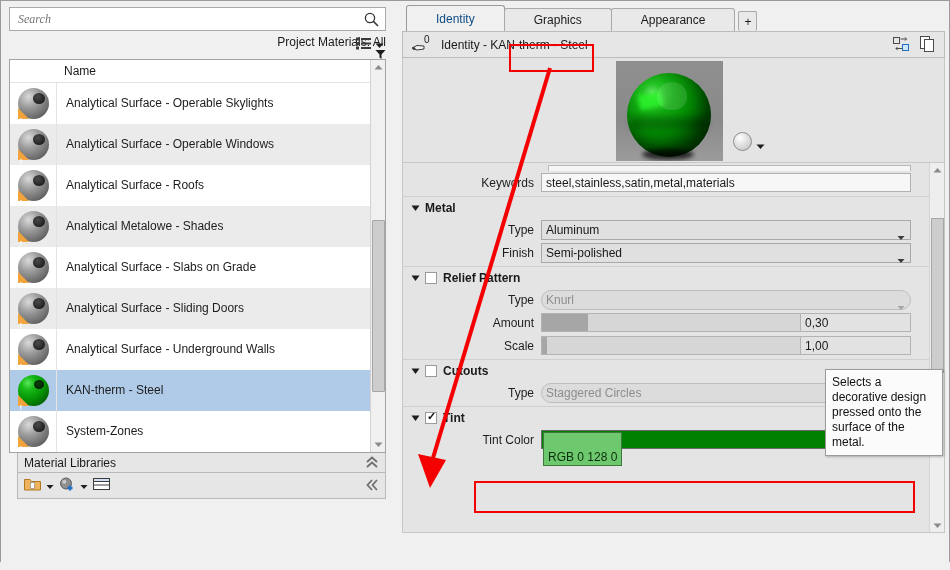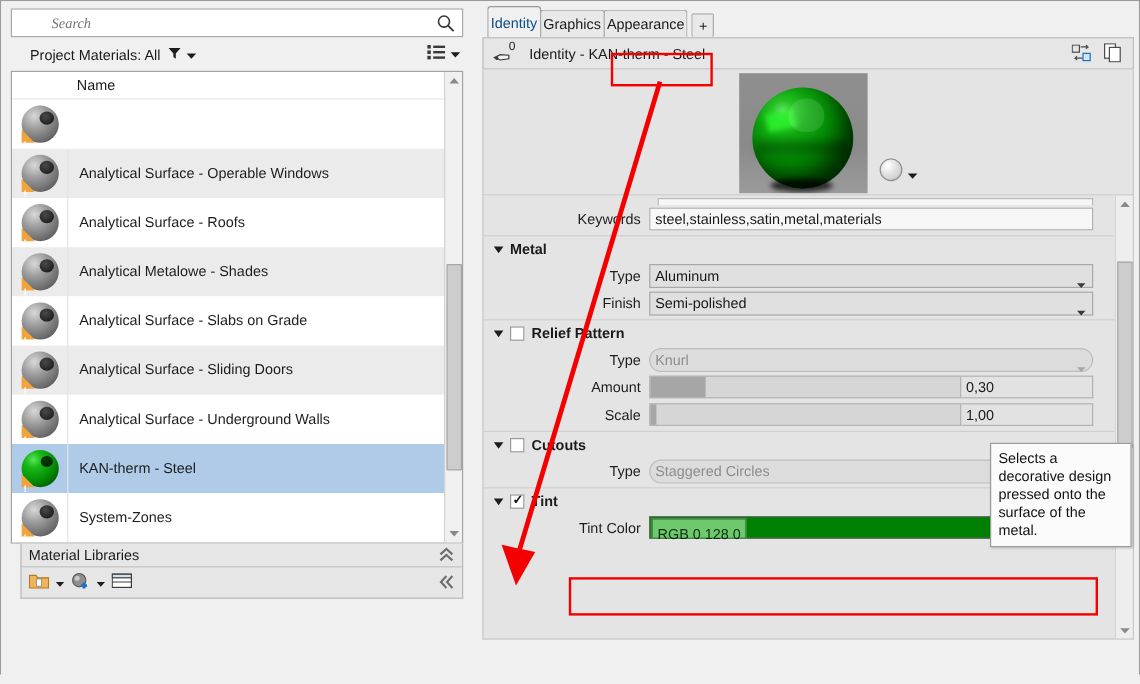--- a/index.html
+++ b/index.html
@@ -35,25 +35,25 @@
   .titlebar .btn svg { display:block; }
 
   
   .content { flex:1; display:flex; position:relative; background:#f0f0f0; }
   .left { width:393px; padding:6px 0 0 8px; display:flex; flex-direction:column; }
   .right { flex:1; display:flex; flex-direction:column; padding:4px 0 0 4px; }
 
   
   .searchbox { height:24px; background:#fff; border:1px solid #a9a9a9; position:relative; margin-right:8px; }
   .searchbox input { position:absolute; left:6px; top:3px; width:330px; height:17px; border:0; outline:0;
-     font-family:"Liberation Serif", serif; font-style:italic; font-size:12px; color:#555; background:transparent;margin-left:25px; }
+     font-family:"Liberation Serif", serif; font-style:italic; font-size:12px; color:#555; background:transparent; }
   .searchbox .sicon { position:absolute; right:6px; top:4px; }
 
   
-  .filterrow { height:22px; margin:4px 8px 0 16px; display:flex; align-items:center; position:relative; }
+  .filterrow { height:22px; margin:4px 8px 0 0; display:flex; align-items:flex-end; position:relative;flex-direction:column; }
   .filterrow .lbl { font-size:12px; }
   .filterrow .funnel { margin-left:6px; }
   .filterrow .caret { margin-left:4px; }
   .filterrow .right-tools { position:absolute; right:2px; top:2px; display:flex; align-items:center; gap:4px; }
 
   
   .listwrap { margin:2px 8px 0 0; border:1px solid #a3a3a3; background:#fff; flex:1; display:flex; position:relative; overflow:hidden; }
   .listcol { flex:1; overflow:hidden; }
   .hdrrow { height:23px; display:flex; align-items:center; border-bottom:1px solid #e2e2e2; background:#fff; }
   .hdrrow .thumbcell { width:46px; }
@@ -80,21 +80,21 @@
             display:flex; align-items:center; padding:0 6px; position:relative; }
   .libbar .lbl { font-size:12px; }
   .libbar .chev { position:absolute; right:6px; top:2px; }
   .libtools { height:26px; margin:0 8px; background:#e6e6e6; border:1px solid #b9b9b9; border-top:0;
             display:flex; align-items:center; padding:0 6px; gap:5px; position:relative; }
   .libtools .chev { position:absolute; right:6px; top:5px; }
   .leftpad { height:38px; }
 
   
   .tabsrow { height:26px; display:flex; align-items:flex-end; padding-left:8px; position:relative; }
-  .tab { height:23px; padding:0 2px; display:flex; align-items:center; font-size:12px;
+  .tab { height:23px; padding:0 29px; display:flex; align-items:center; font-size:12px;
          background:#e4e4e4; border:1px solid #a9a9a9; border-bottom:0; margin-right:-1px;
          border-radius:3px 3px 0 0; cursor:default; }
   .tab.active { background:#f0f0f0; height:26px; color:#0f4c82; border-color:#9a9a9a; }
   .tab.plain { background:#e9e9e9; }
   .tab.plus { padding:0 5px; height:20px; margin-left:4px; background:#e9e9e9; border-radius:2px; }
 
   .assetbar { height:27px; margin:0 4px 0 4px; background:#e6e6e6; border:1px solid #bcbcbc;
               display:flex; align-items:center; padding:0 8px; position:relative; }
   .assetbar .aname { margin-left:8px; font-size:12px; }
   .assetbar .right-ic { position:absolute; right:8px; top:4px; display:flex; gap:10px; align-items:center; }
@@ -234,20 +234,21 @@
               <div class="mrow">
                 <div class="thumbcell">
                   <div class="thumb">
                     <div class="sphere" style="background: radial-gradient(circle at 34% 28%, rgb(217, 217, 217) 0%, rgb(157, 157, 157) 35%, rgb(109, 109, 109) 70%, rgb(59, 59, 59) 100%);"></div>
                     <div style="position: absolute; left: 15px; top: 5px; width: 12px; height: 11px; border-radius: 50%; background: radial-gradient(circle at 40% 35%, rgb(74, 74, 74), rgb(16, 16, 16));"></div>
                     <div class="badge">
                       <i>!</i>
                     </div>
                   </div>
                 </div>
+                <div class="namecell">Analytical Surface - Operable Skylights</div>
               </div>
               <div class="mrow alt">
                 <div class="thumbcell">
                   <div class="thumb">
                     <div class="sphere" style="background: radial-gradient(circle at 34% 28%, rgb(217, 217, 217) 0%, rgb(157, 157, 157) 35%, rgb(109, 109, 109) 70%, rgb(59, 59, 59) 100%);"></div>
                     <div style="position: absolute; left: 15px; top: 5px; width: 12px; height: 11px; border-radius: 50%; background: radial-gradient(circle at 40% 35%, rgb(74, 74, 74), rgb(16, 16, 16));"></div>
                     <div class="badge">
                       <i>!</i>
                     </div>
                   </div>
@@ -575,21 +576,21 @@
                   <polygon points="0.5,1.5 8.5,1.5 4.5,7" fill="#1d1d1d"></polygon>
                 </svg>
             </span>
             <span class="cbx on" id="tint-cbx"></span>
             <span>Tint</span>
           </div>
           <div class="prow">
             <div class="plabel">Tint Color</div>
             <div class="pfield">
               <div id="tint-swatch" style="height: 19px; border: 1px solid rgb(106, 106, 106); position: relative; background: rgb(0, 128, 0);">
-                <span id="tint-chip" style="position:absolute;left:1px;top:1px;height:17px;line-height:17px;padding:4px 4px;font-size:12px;color:#0d2f0d;background:#6ec96e;border:1px solid #3e7a3e;">RGB 0 128 0</span>
+                <span id="tint-chip" style="position:absolute;left:1px;top:1px;height:17px;line-height:17px;padding:16px 4px;font-size:12px;color:#0d2f0d;background:#6ec96e;border:1px solid #3e7a3e;">RGB 0 128 0</span>
               </div>
             </div>
           </div>
         </div>
 
         <div class="pscroll">
           <div class="arr top">
             <svg width="9" height="7" viewBox="0 0 9 7">
                 <polygon points="0.5,5.5 8.5,5.5 4.5,1" fill="#8a8a8a"></polygon>
               </svg>

